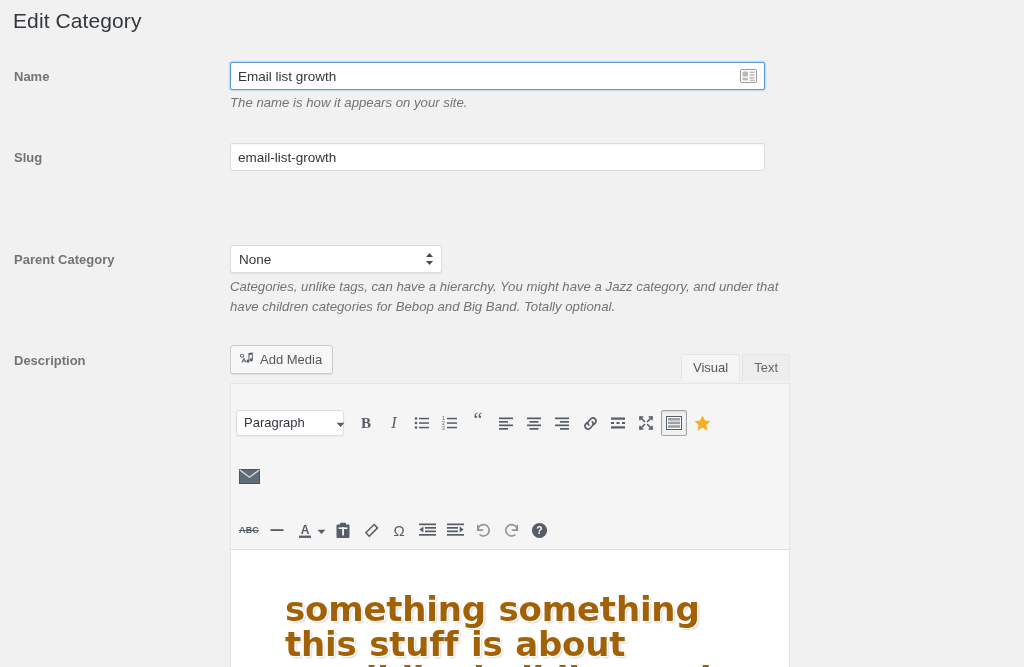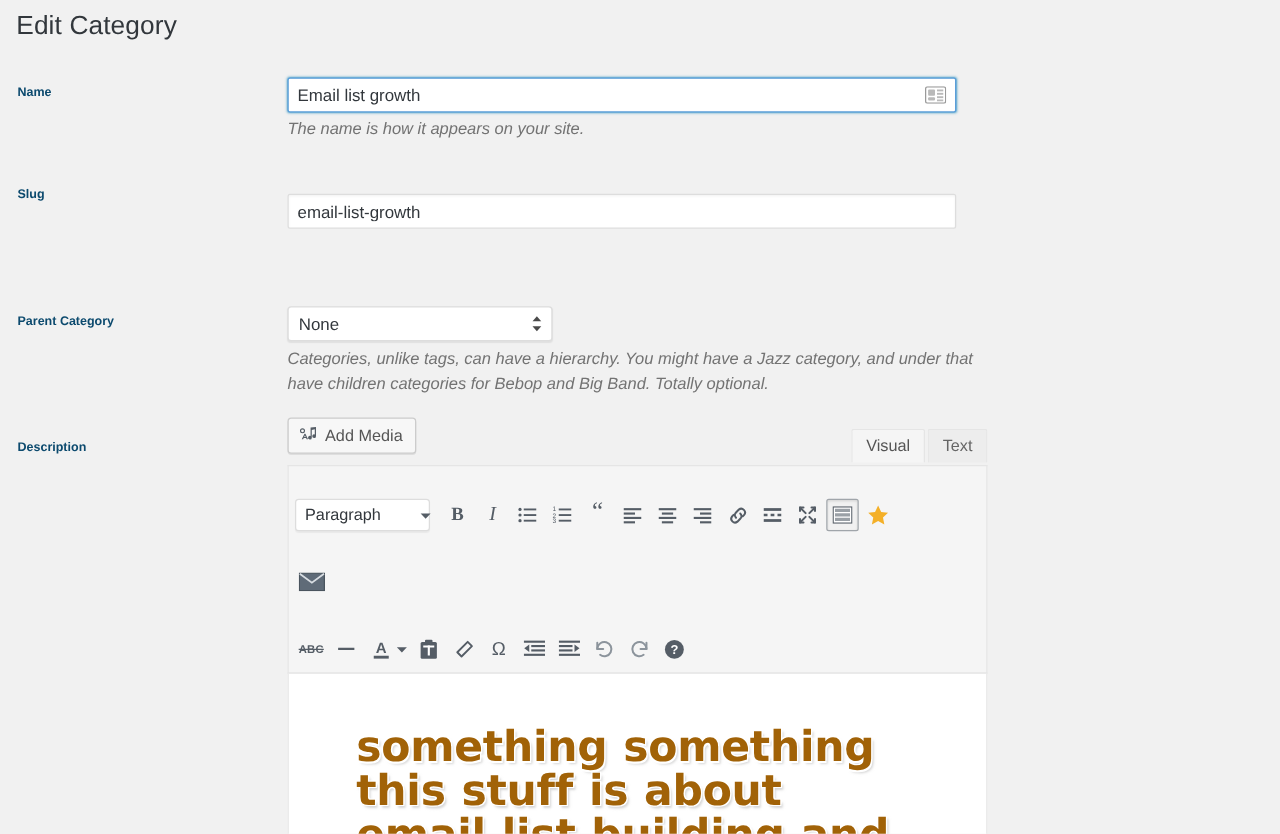--- a/index.html
+++ b/index.html
@@ -23,23 +23,23 @@
     color: #32373c;
     line-height: 1.3;
     letter-spacing: 0.1px;
   }
 
   
   .form-row { position: absolute; left: 0; width: 100%; }
   .row-label {
     position: absolute;
     left: 14px;
-    font-size: 10px;
+    font-size: 13px;
     font-weight: bold;
-    color: #0c4a6e;
+    color: #737373;
     line-height: 1.4;
   }
   .row-field { position: absolute; left: 230px; }
 
   .text-input {
     width: 535px;
     height: 28px;
     border: 1px solid #ddd;
     background: #fff;
     border-radius: 2px;
@@ -90,21 +90,21 @@
   }
   .select-arrows {
     position: absolute;
     right: 8px; top: 50%;
     transform: translateY(-50%);
     width: 9px; height: 14px;
     pointer-events: none;
   }
 
   
-  .editor-area { position: absolute; left: 230px; top: 334px; width: 560px; }
+  .editor-area { position: absolute; left: 230px; top: 345px; width: 560px; }
 
   .addmedia-btn {
     display: inline-flex;
     align-items: center;
     gap: 6px;
     height: 29px;
     padding: 0 10px 0 8px;
     background: #f7f7f7;
     border: 1px solid #ccc;
     border-radius: 3px;
@@ -254,21 +254,21 @@
             <rect x="9.6" y="10.6" width="5" height="1.4" fill="#b9b9b9"></rect>
           </svg>
         </span>
       </span>
     </div>
   </div>
   <div class="help-text" style="top:93px;">The name is how it appears on your site.</div>
 
   <div class="form-row" style="top:143px;">
     <div class="row-label" style="top:6px;">Slug</div>
-    <div class="row-field" style="top:0;margin-top:12px;">
+    <div class="row-field" style="top:0;">
       <span class="input-wrap">
         <input class="text-input" type="text" value="email-list-growth" style="">
       </span>
     </div>
   </div>
 
   <div class="form-row" style="top:245px;">
     <div class="row-label" style="top:6px;">Parent Category</div>
     <div class="row-field" style="top:0;">
       <span class="select-wrap">

